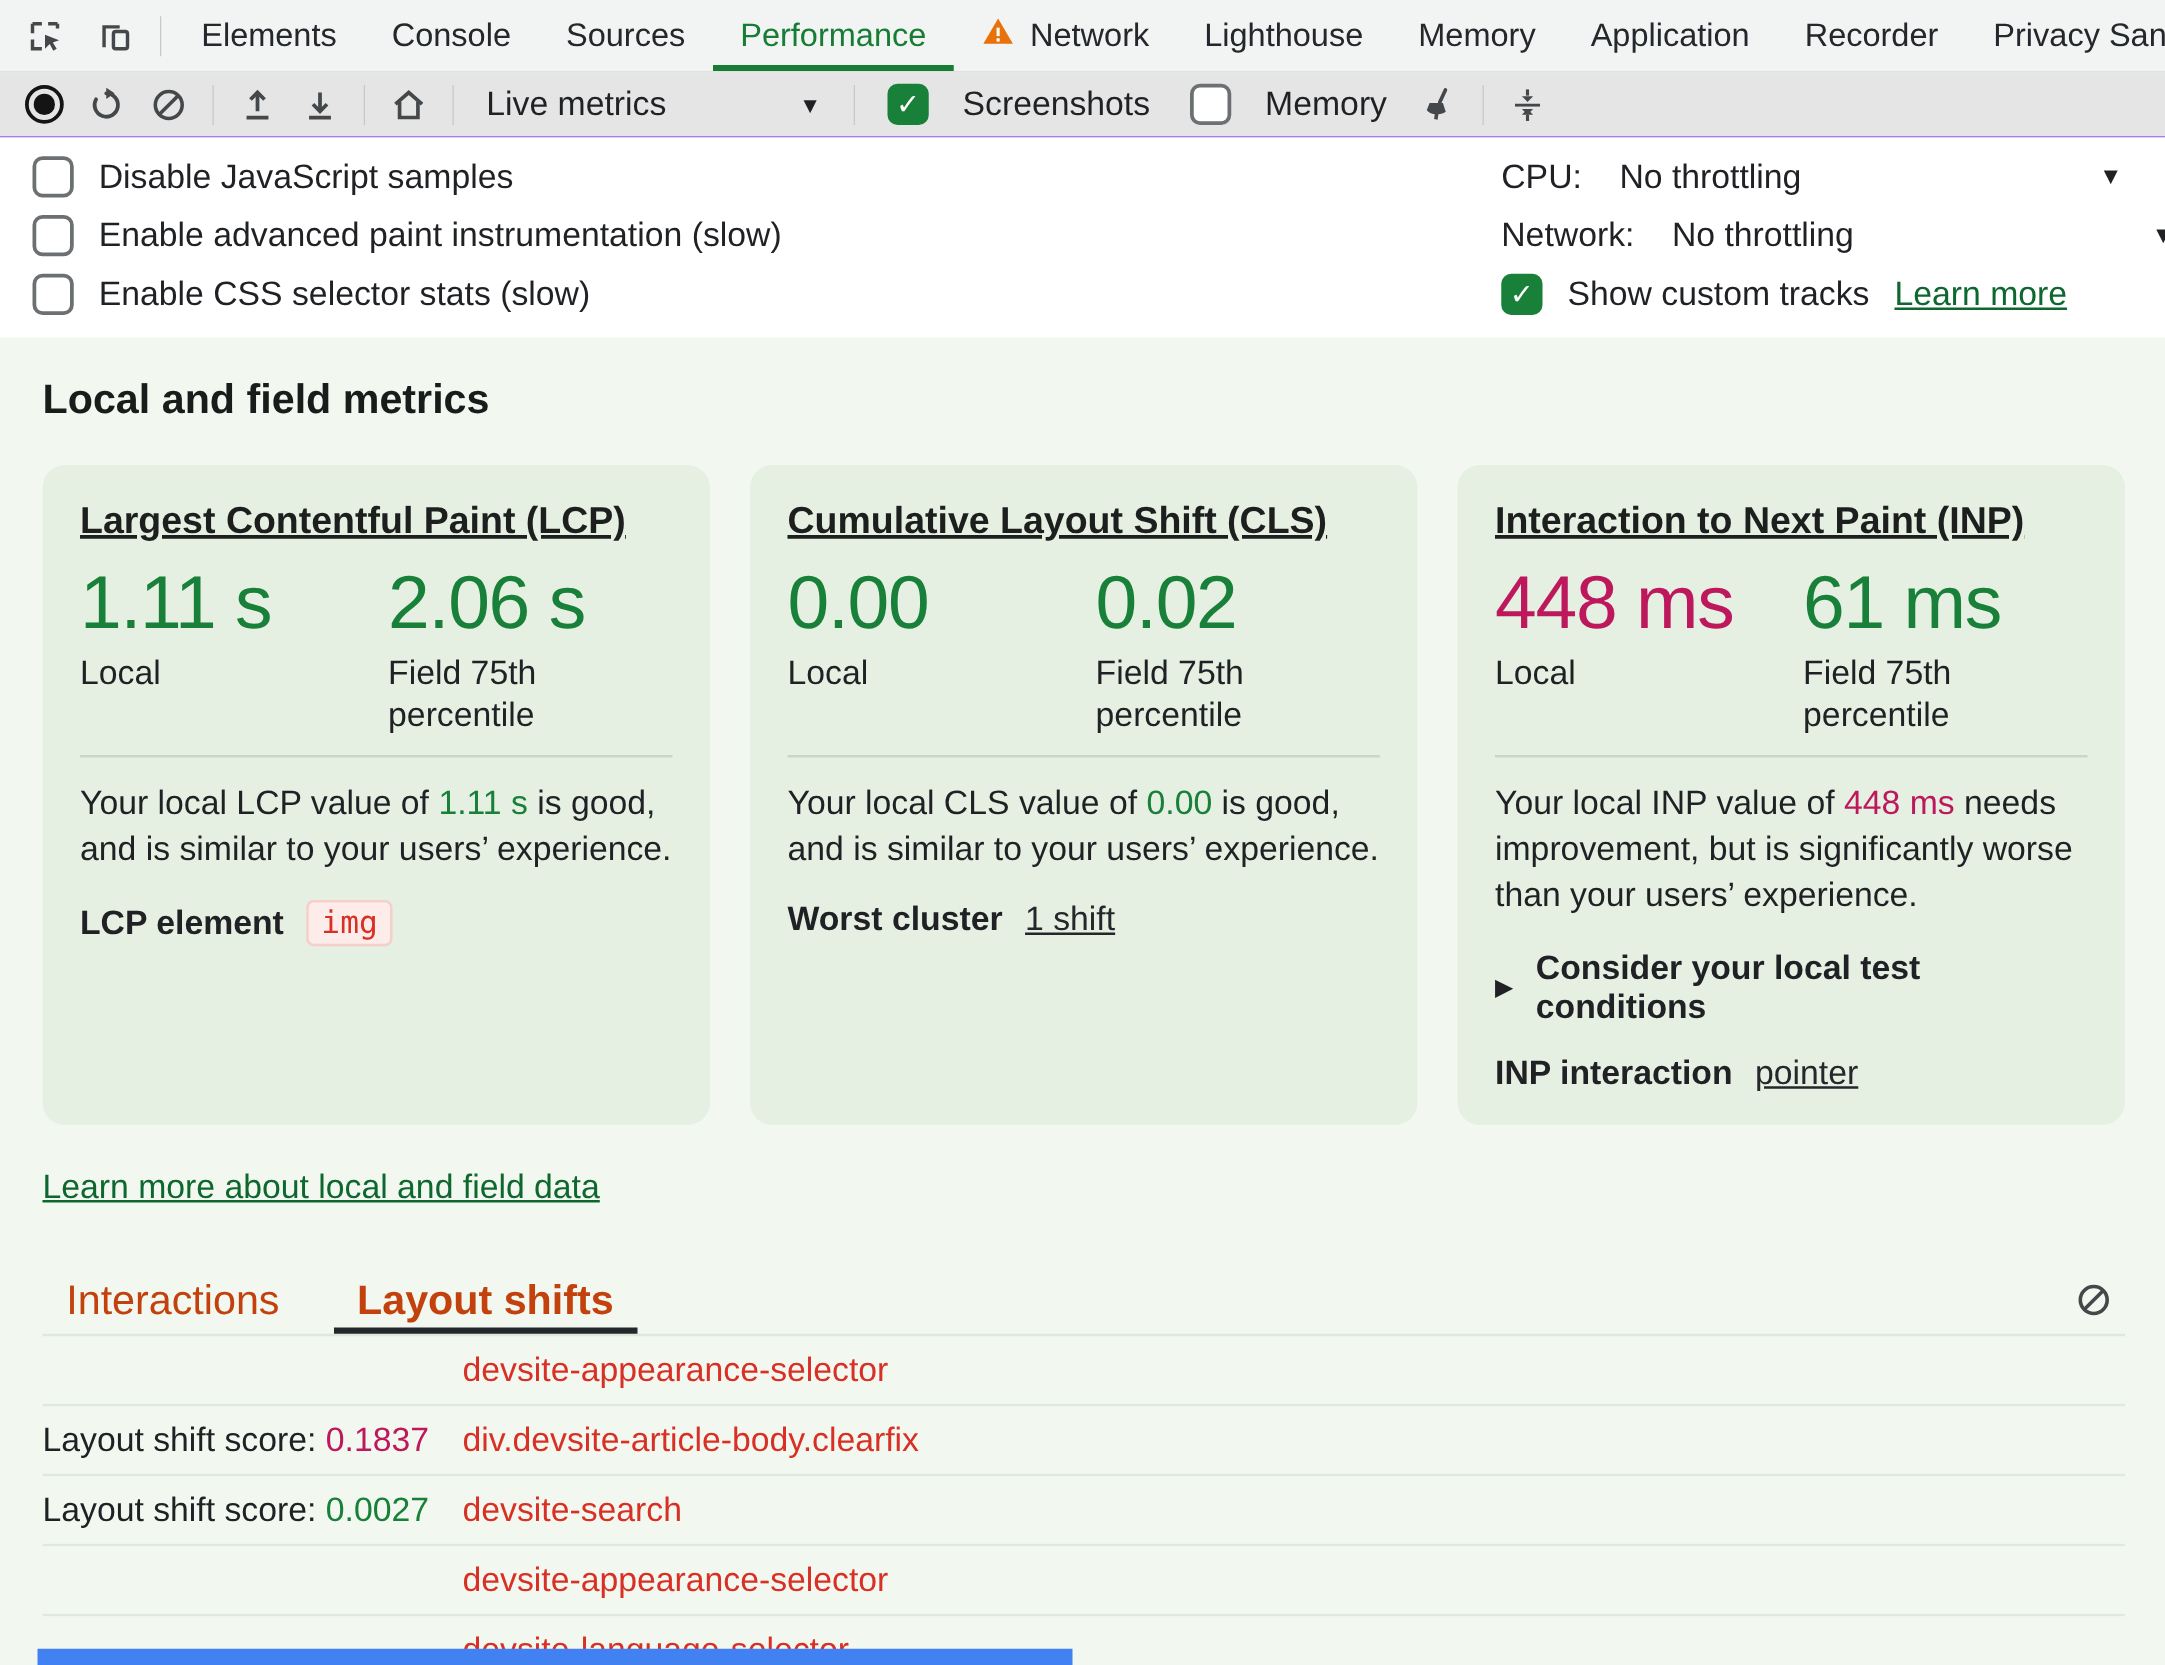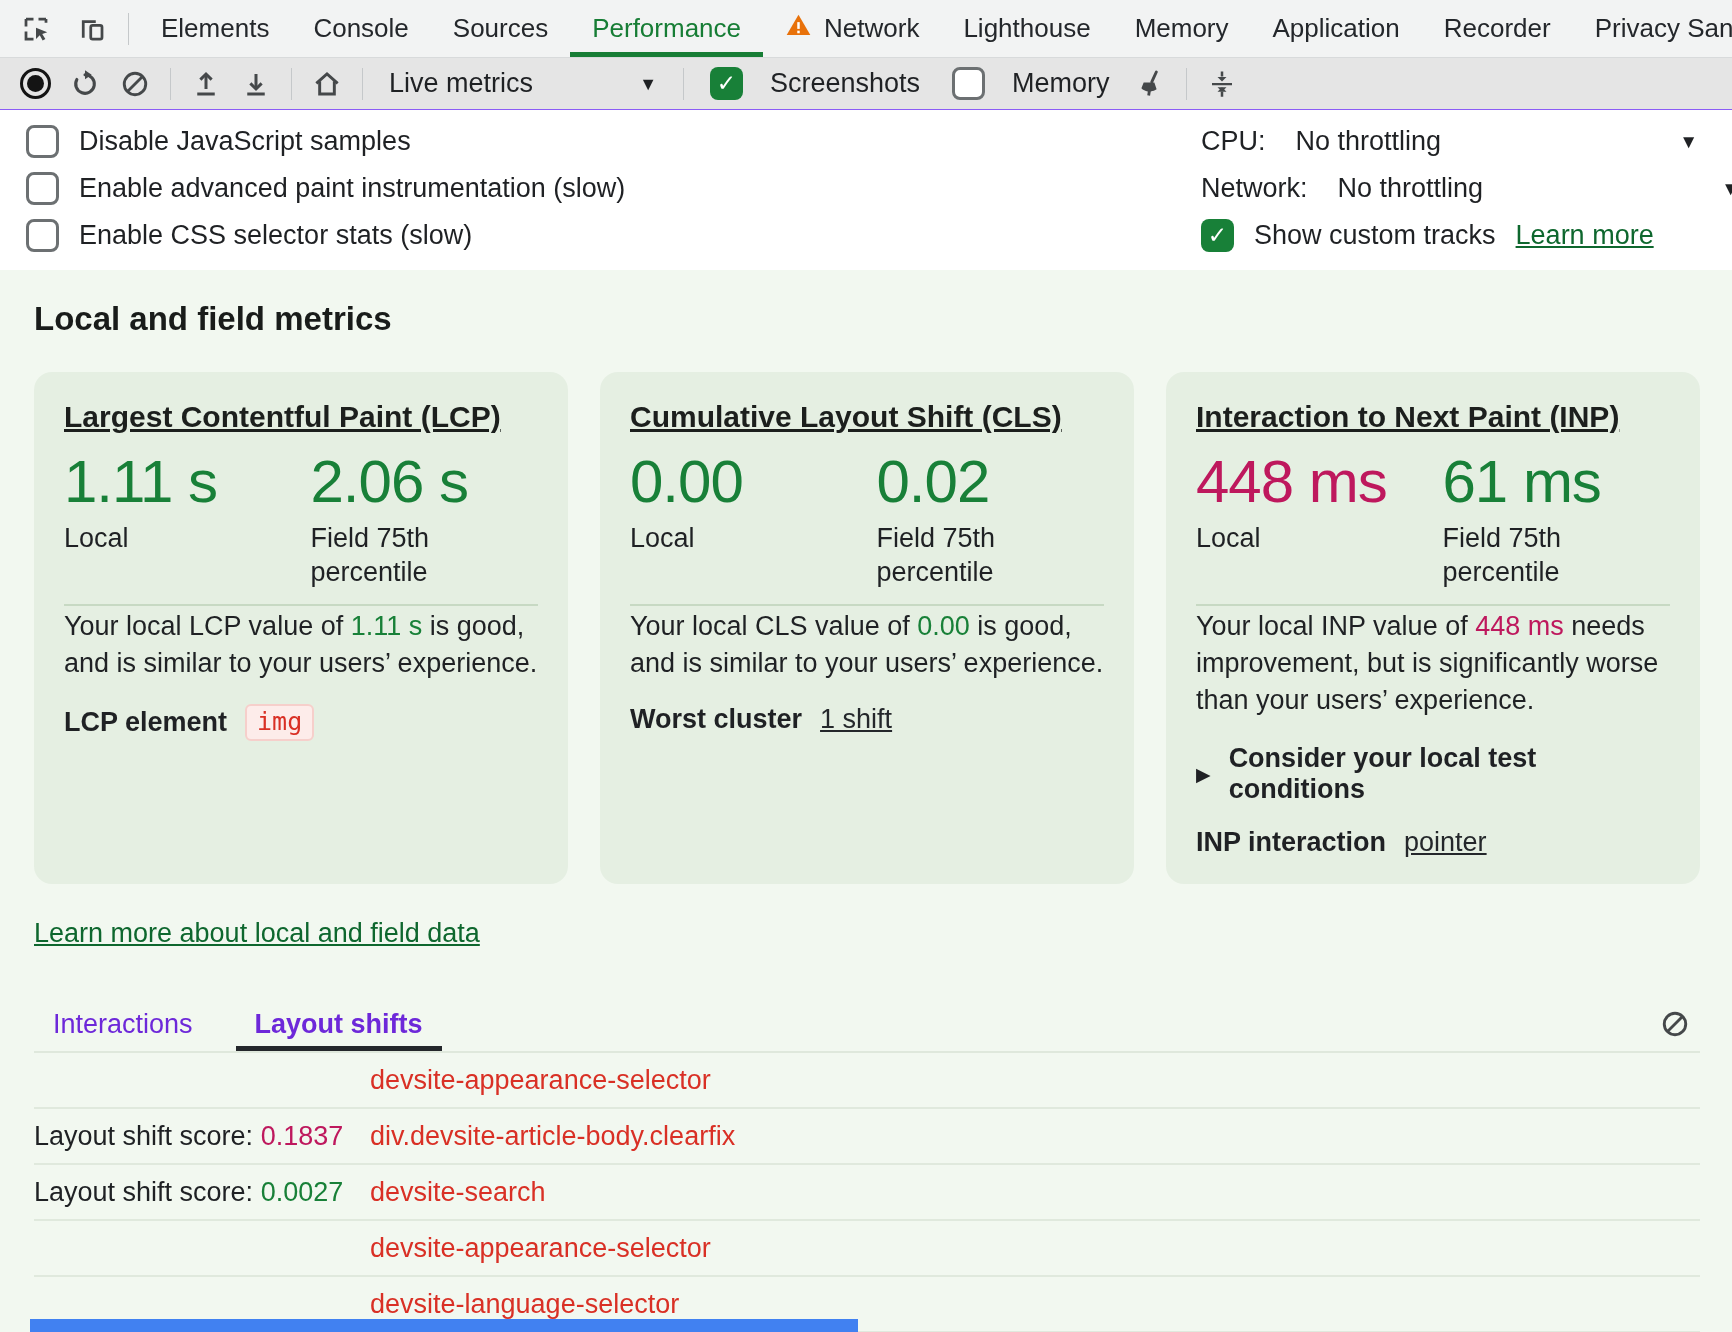--- a/index.html
+++ b/index.html
@@ -59,35 +59,35 @@
   .card { flex:1 1 0; background:#e5efe2; border-radius:18px; padding:28px 30px 26px; }
   .card-title { font-size:30px; font-weight:bold; color:#1c1f1d;text-decoration:underline; }
   .values { display:flex; margin-top:16px; }
   .value-group:first-child { width:52%; flex:none; }
   .value { font-size:60px; line-height:1.05; letter-spacing:-1px; }
   .green { color:#188038; }
   .orange { color:#be185d; }
   .value-label { font-size:27px; margin-top:9px; line-height:1.25; }
   .value-label.narrow { max-width:155px; }
   .card-divider { border-bottom:2px solid #c7d9c3; margin-top:14px; }
-  .card-desc { font-size:27px; line-height:1.38; margin-top:2px; }
+  .card-desc { font-size:27px; line-height:1.38; margin-top:18px; }
   .card-footer { display:flex; align-items:center; gap:18px; margin-top:22px; font-size:27px; }
   .footer-label { font-weight:bold; }
   .chip { font-family:"DejaVu Sans Mono","Liberation Mono",monospace; font-size:25px;
           color:#d93025; background:#fdecea; border:2px solid #f6cfcb; border-radius:6px;
           padding:1px 10px 3px; }
   .expander { display:flex; align-items:center; gap:18px; margin-top:24px;
               font-size:27px; font-weight:bold; }
   .expander .tri { font-size:19px; font-weight:normal; }
   .learn-link-row { margin-top:34px; font-size:27px; }
 
   
   .log-tabs { display:flex; align-items:center; margin-top:48px; height:56px;
               border-bottom:2px solid #dfe8dc; }
-  .log-tab { padding:0 19px; height:100%; display:flex; align-items:center; font-size:27px; color:#6d28d9;text-align:center; }
+  .log-tab { padding:0 19px; height:100%; display:flex; align-items:center; font-size:33px; color:#c2410c;text-align:center; }
   .log-tab.active { font-weight:bold; box-shadow: inset 0 -5px 0 0 #24272b; margin-left:24px; }
   .log-clear { margin-left:auto; width:50px; display:flex; justify-content:center; }
   .log-list { height:312px; overflow:hidden; }
   .log-row { display:flex; align-items:center; height:56px; border-bottom:2px solid #e0e9dd; font-size:27px; }
   .log-score { width:336px; flex:none; }
   .log-el { color:#d93025; cursor:pointer; }
   .bottom-bar { position:absolute; left:30px; bottom:0; width:828px; height:13px; background:#4181f1; }
 </style>
 </head>
 <body>

